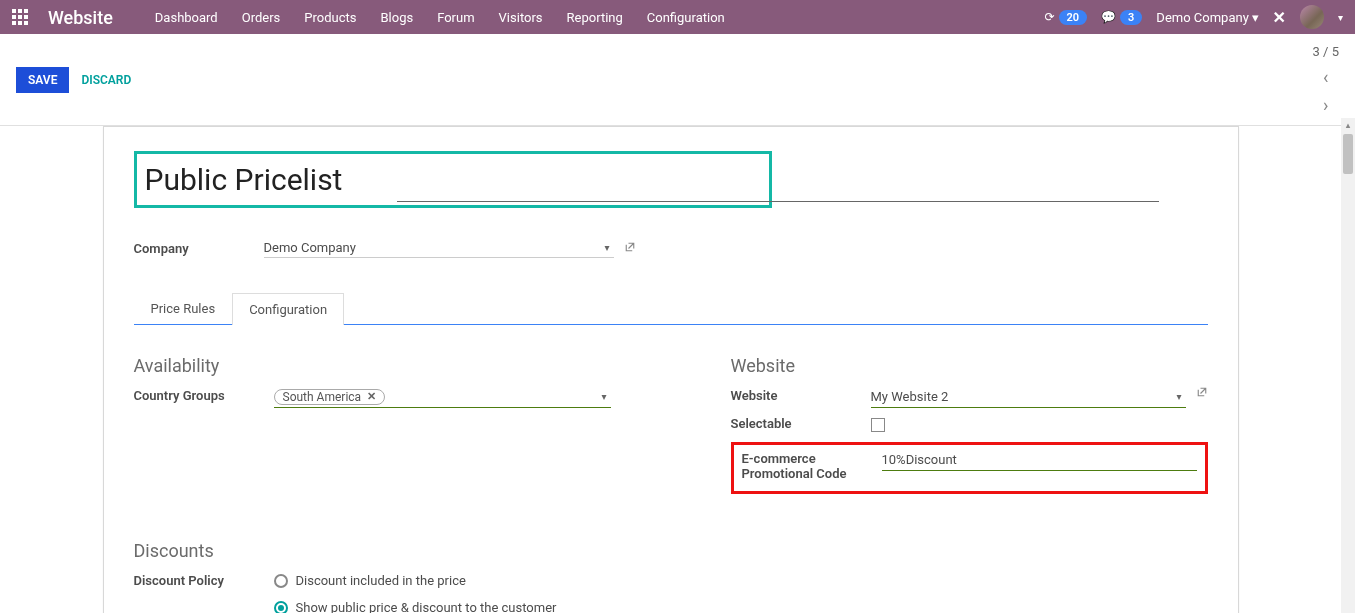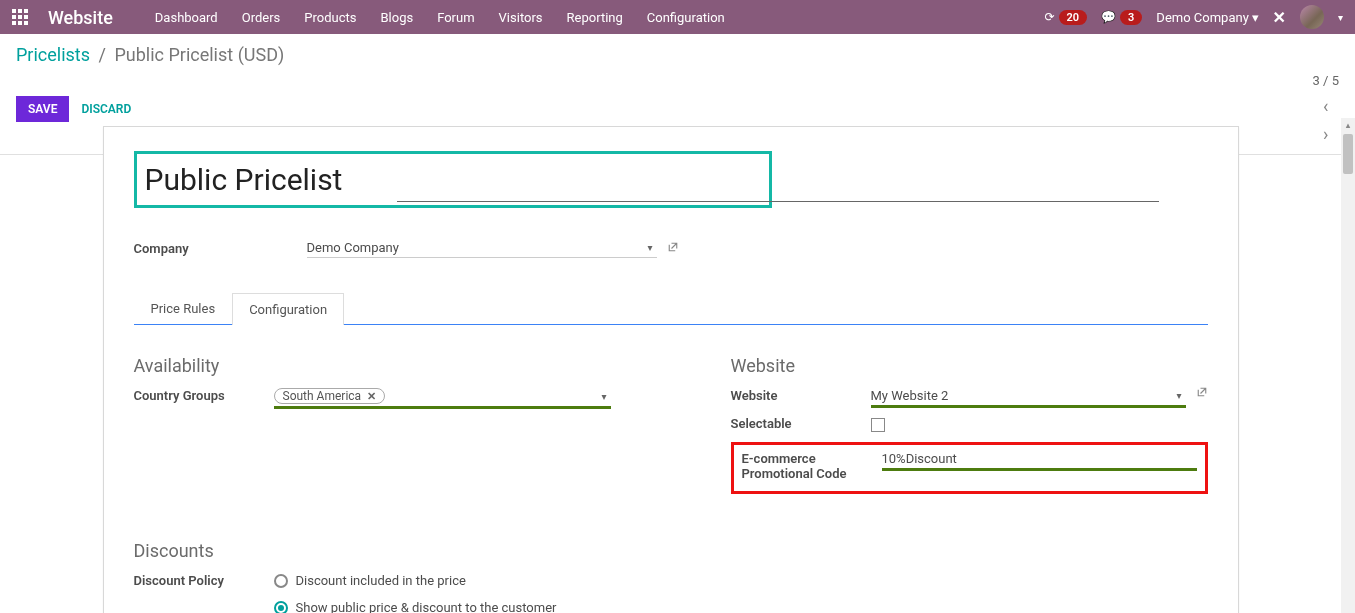--- a/index.html
+++ b/index.html
@@ -6,62 +6,62 @@
 body { background: #fff; font-size: 13px; color: #4c4c4c; }
 
 .topnav { background: #875a7b; height: 34px; display: flex; align-items: center; padding: 0 12px; color: #fff; position: relative; }
 .topnav .apps-icon { width: 16px; height: 16px; display: grid; grid-template-columns: repeat(3,4px); grid-template-rows: repeat(3,4px); gap: 2px; margin-right: 20px; cursor: pointer; }
 .topnav .apps-icon span { background: #fff; width: 4px; height: 4px; }
 .topnav .brand { font-size: 18px; font-weight: 500; margin-right: 30px; }
 .topnav .menu { display: flex; gap: 0; }
 .topnav .menu a { color: #fff; text-decoration: none; padding: 8px 12px; font-size: 13px; }
 .topnav .right { margin-left: auto; display: flex; align-items: center; gap: 14px; }
 .badge-item { display: flex; align-items: center; gap: 4px; font-size: 12px; }
-.badge-count { background: #b91c1c; border-radius: 10px; padding: 1px 8px; font-size: 11px; font-weight: 600; }
+.badge-count { background: #3b82f6; border-radius: 10px; padding: 1px 8px; font-size: 11px; font-weight: 600; }
 .topnav .company { font-size: 13px; }
 .topnav .close-x { font-size: 16px; font-weight: bold; cursor: pointer; }
 .topnav .avatar { width: 24px; height: 24px; border-radius: 50%; background: linear-gradient(135deg,#b8a 0%,#765 60%,#987 100%); }
 
 .control-bar { padding: 10px 16px; border-bottom: 1px solid #e0e0e0; }
 .breadcrumb { font-size: 18px; margin-bottom: 8px; }
 .breadcrumb a { color: #00a09d; text-decoration: none; }
 .breadcrumb .sep { color: #777; margin: 0 4px; }
 .breadcrumb .current { color: #777; }
 .control-actions { display: flex; align-items: center; }
-.btn-save { background: #6d28d9; color: #fff; border: none; padding: 6px 12px; font-weight: 600; font-size: 12px; cursor: pointer; }
+.btn-save { background: #1d4ed8; color: #fff; border: none; padding: 6px 12px; font-weight: 600; font-size: 12px; cursor: pointer; }
 .btn-discard { background: none; border: none; color: #00a09d; font-weight: 600; font-size: 12px; padding: 6px 12px; cursor: pointer; }
 .pager-wrap { margin-left: auto; display: flex; align-items: center; gap: 7px; color: #666; flex-direction: column; }
 .pager-wrap .arrow { font-size: 18px; cursor: pointer; color: #888; padding: 0 4px; }
 
 .scroll-area { position: absolute; top: 118px; bottom: 0; left: 0; right: 14px; overflow: auto; }
 .form-sheet { width: 1136px; margin: 8px auto 40px auto; background: #fff; border: 1px solid #d8d8d8; box-shadow: 0 1px 2px rgba(0,0,0,.05); padding: 24px 0 60px 0; }
 .form-inner { padding: 0 30px; }
 
 .title-row { display: flex; align-items: flex-start; }
 .title-input-wrap { position: relative; display: inline-block; border: 3px solid #14b8a6; padding: 2px 6px 2px 6px; margin-bottom: 6px; }
 .title-input { font-size: 30px; border: none; outline: none; width: 620px; color: #222; padding: 6px 2px; }
 .title-underline { position: absolute; left: 260px; right: -390px; bottom: 3px; height: 1px; background: #666; }
 
 .field-row { display: flex; align-items: center; margin-top: 24px; }
-.field-label { width: 173px; font-size: 13px; font-weight: 600; color: #4c4c4c; }
+.field-label { width: 130px; font-size: 13px; font-weight: 600; color: #4c4c4c; }
 .field-value-wrap { flex: 1; max-width: 350px; position: relative; border-bottom: 1px solid #ccc; padding: 2px 0; display: flex; align-items: center; }
 .field-value { border: none; outline: none; width: 100%; font-size: 13px; background: transparent; color: #4c4c4c; }
 .caret { color: #666; font-size: 10px; padding: 0 4px; }
 .ext-link { margin-left: 10px; color: #7c7c7c; font-size: 13px; cursor: pointer; }
 
 .tabs { margin-top: 34px; border-bottom: 1px solid #3b82f6; display: flex; }
 .tab { padding: 8px 16px; font-size: 13px; color: #555; border: 1px solid transparent; border-bottom: none; cursor: pointer; }
 .tab.active { border-color: #ddd; background: #fff; position: relative; top: 1px; }
 
 .tab-content { display: flex; gap: 120px; padding-top: 30px; }
 .col { flex: 1; }
 .section-title { font-size: 18px; color: #6b6b6b; margin-bottom: 10px; }
 .sub-row { display: flex; align-items: flex-start; margin-bottom: 6px; }
 .sub-label { width: 140px; font-size: 13px; font-weight: 600; color: #4c4c4c; padding-top: 2px; }
-.sub-field { flex: 1; border-bottom: 3px solid #4d7c0f; padding: 2px 0; display: flex; align-items: center; min-height: 22px; }
+.sub-field { flex: 1; border-bottom: 1px solid #4d7c0f; padding: 2px 0; display: flex; align-items: center; min-height: 22px; }
 .sub-field.noline { border-bottom: none; }
 .tag-pill { border: 1px solid #aaa; border-radius: 12px; padding: 0px 8px; font-size: 12px; display: inline-flex; align-items: center; gap: 6px; cursor: pointer; color: #555; }
 .tag-x { font-weight: bold; cursor: pointer; color: #666; font-size: 11px; }
 
 .red-box { border: 3px solid #e11; padding: 4px 8px 10px 8px; }
 .red-box .sub-row { margin-bottom: 0; align-items: flex-start; }
 .chk { width: 14px; height: 14px; border: 1px solid #888; display: inline-block; cursor: pointer; }
 
 .discount-section { margin-top: 46px; }
 .radio-row { display: flex; align-items: center; gap: 8px; margin-bottom: 12px; font-size: 13px; color: #4c4c4c; }
@@ -115,25 +115,20 @@
       <span>Demo Company</span>
       <span> ▾</span>
     </div>
     <div class="close-x">✕</div>
     <div class="avatar"></div>
     <span style="font-size:10px;">▾</span>
   </div>
 </div>
 
 <div class="control-bar">
-  <div class="breadcrumb">
-    <a href="#">Pricelists</a>
-    <span class="sep">/</span>
-    <span class="current">Public Pricelist (USD)</span>
-  </div>
   <div class="control-actions">
     <button class="btn-save">SAVE</button>
     <button class="btn-discard">DISCARD</button>
     <div class="pager-wrap">
       <span>3 / 5</span>
       <span class="arrow">‹</span>
       <span class="arrow">›</span>
     </div>
   </div>
 </div>

